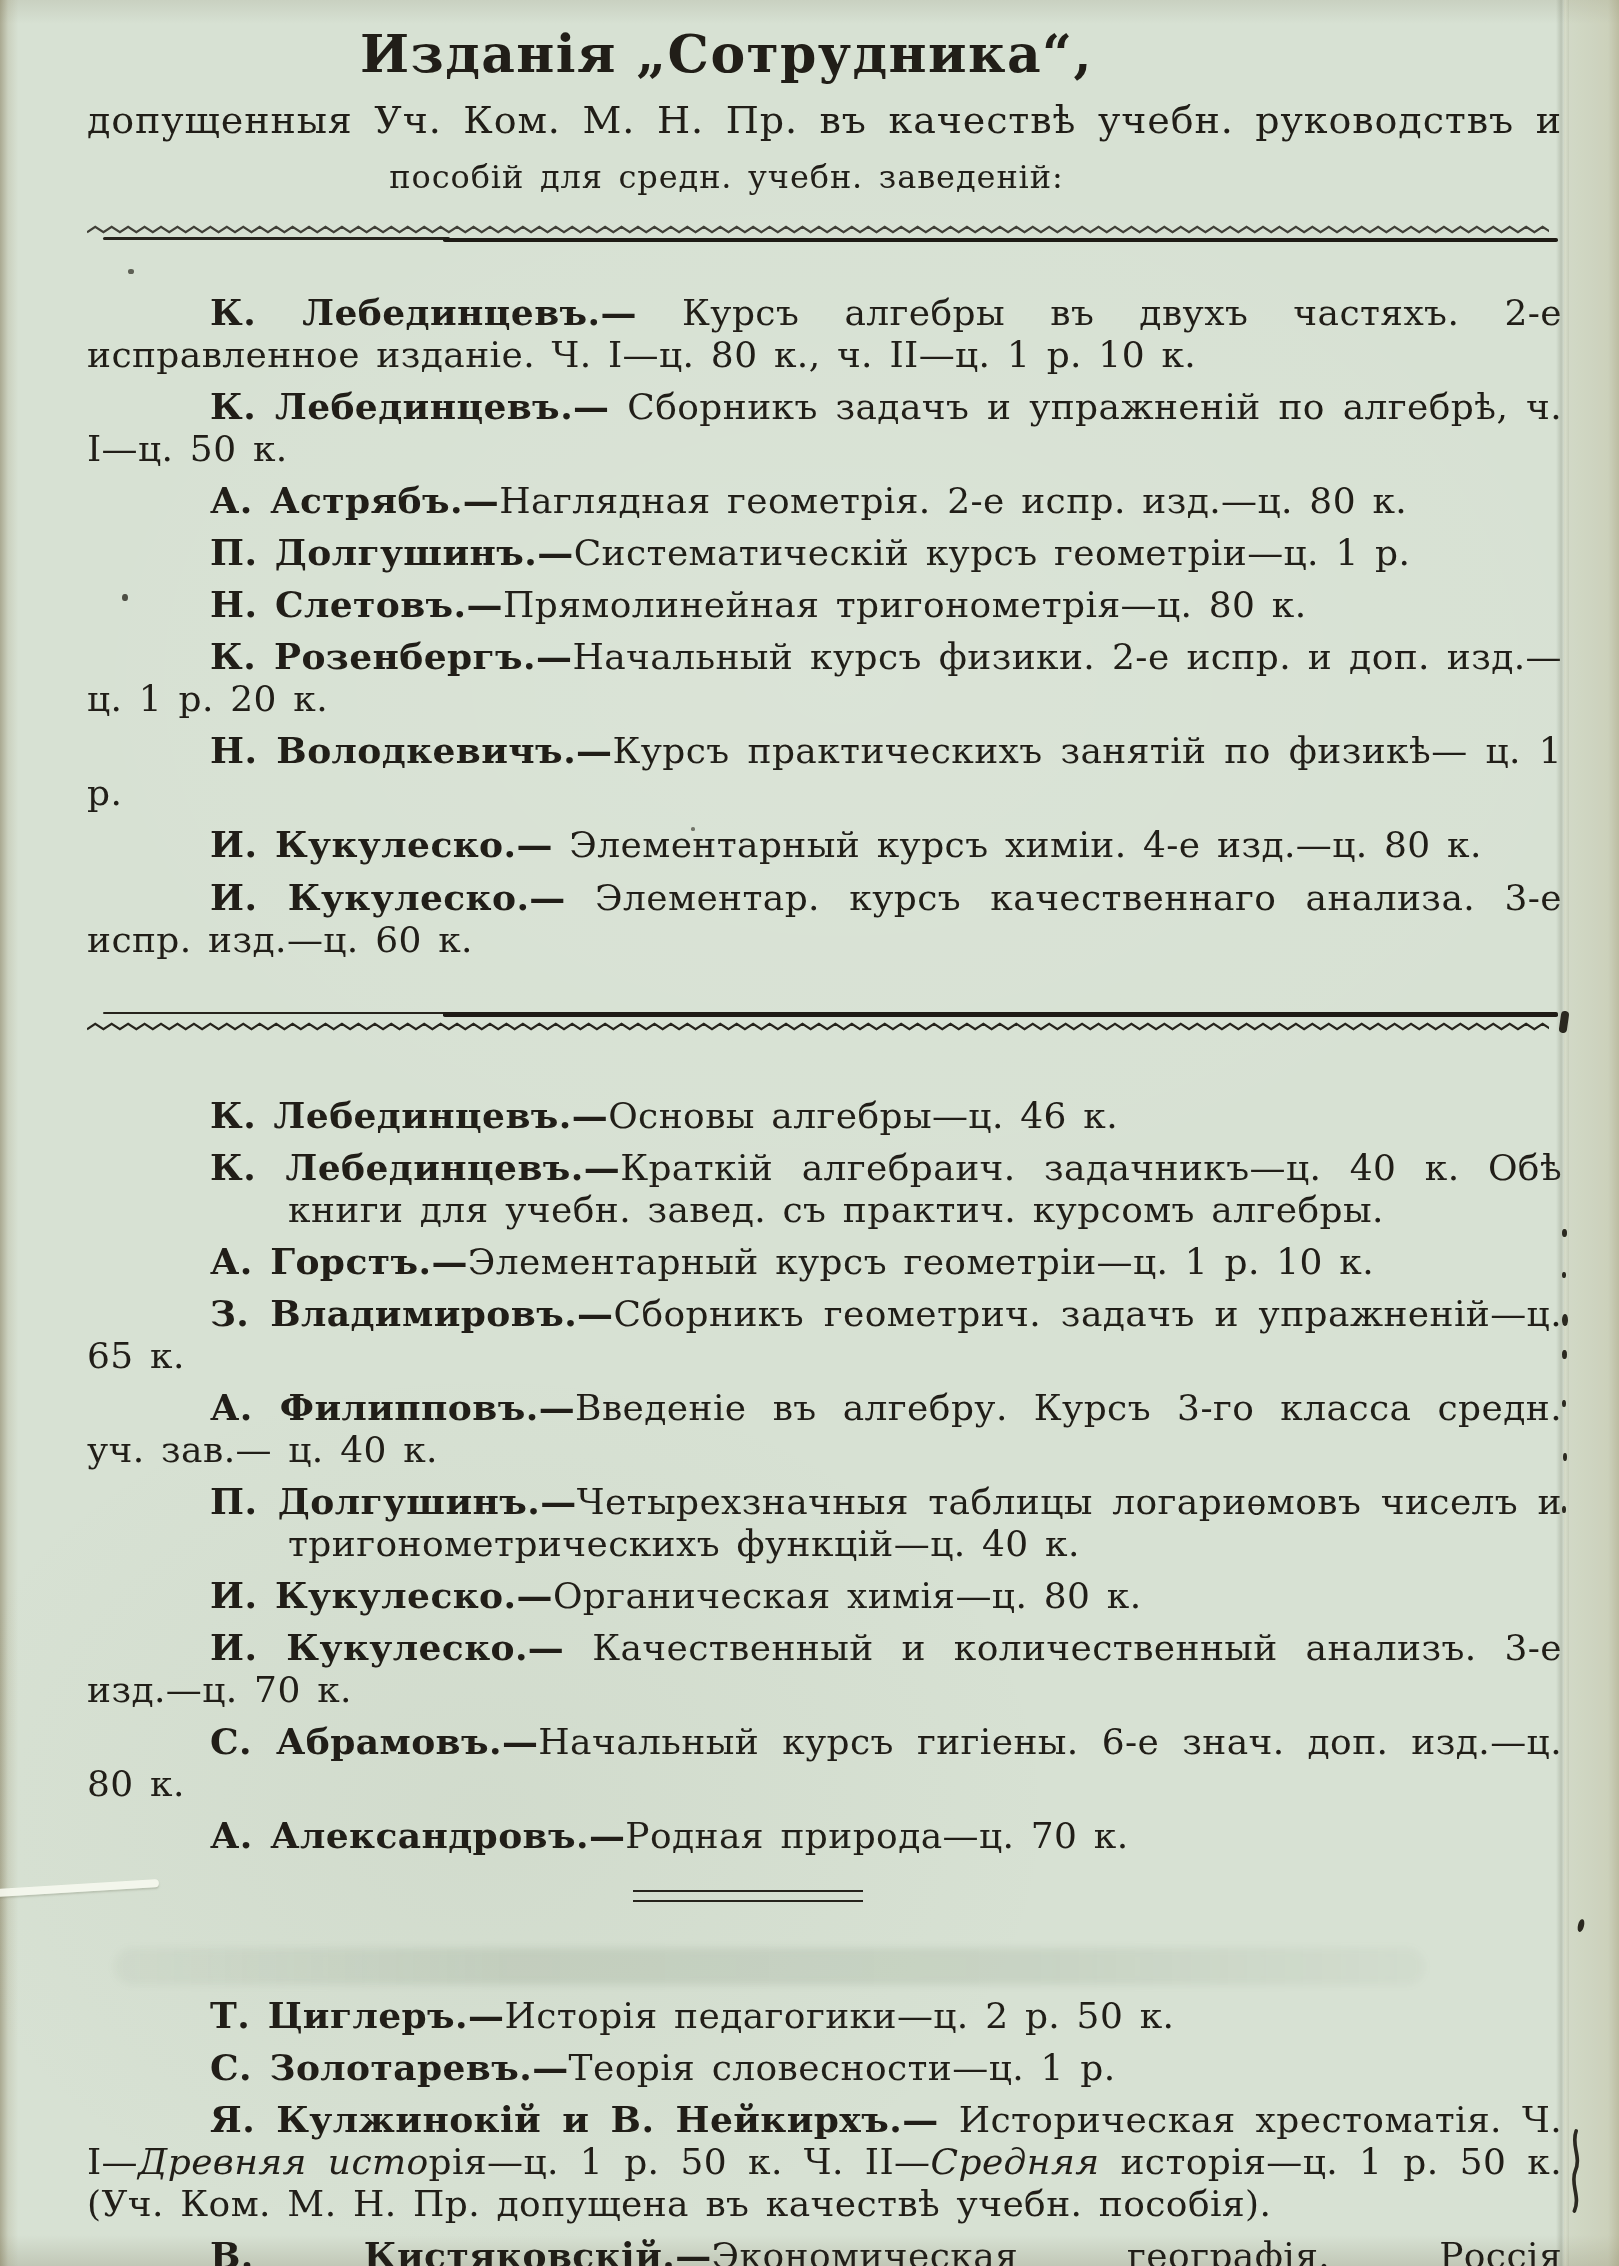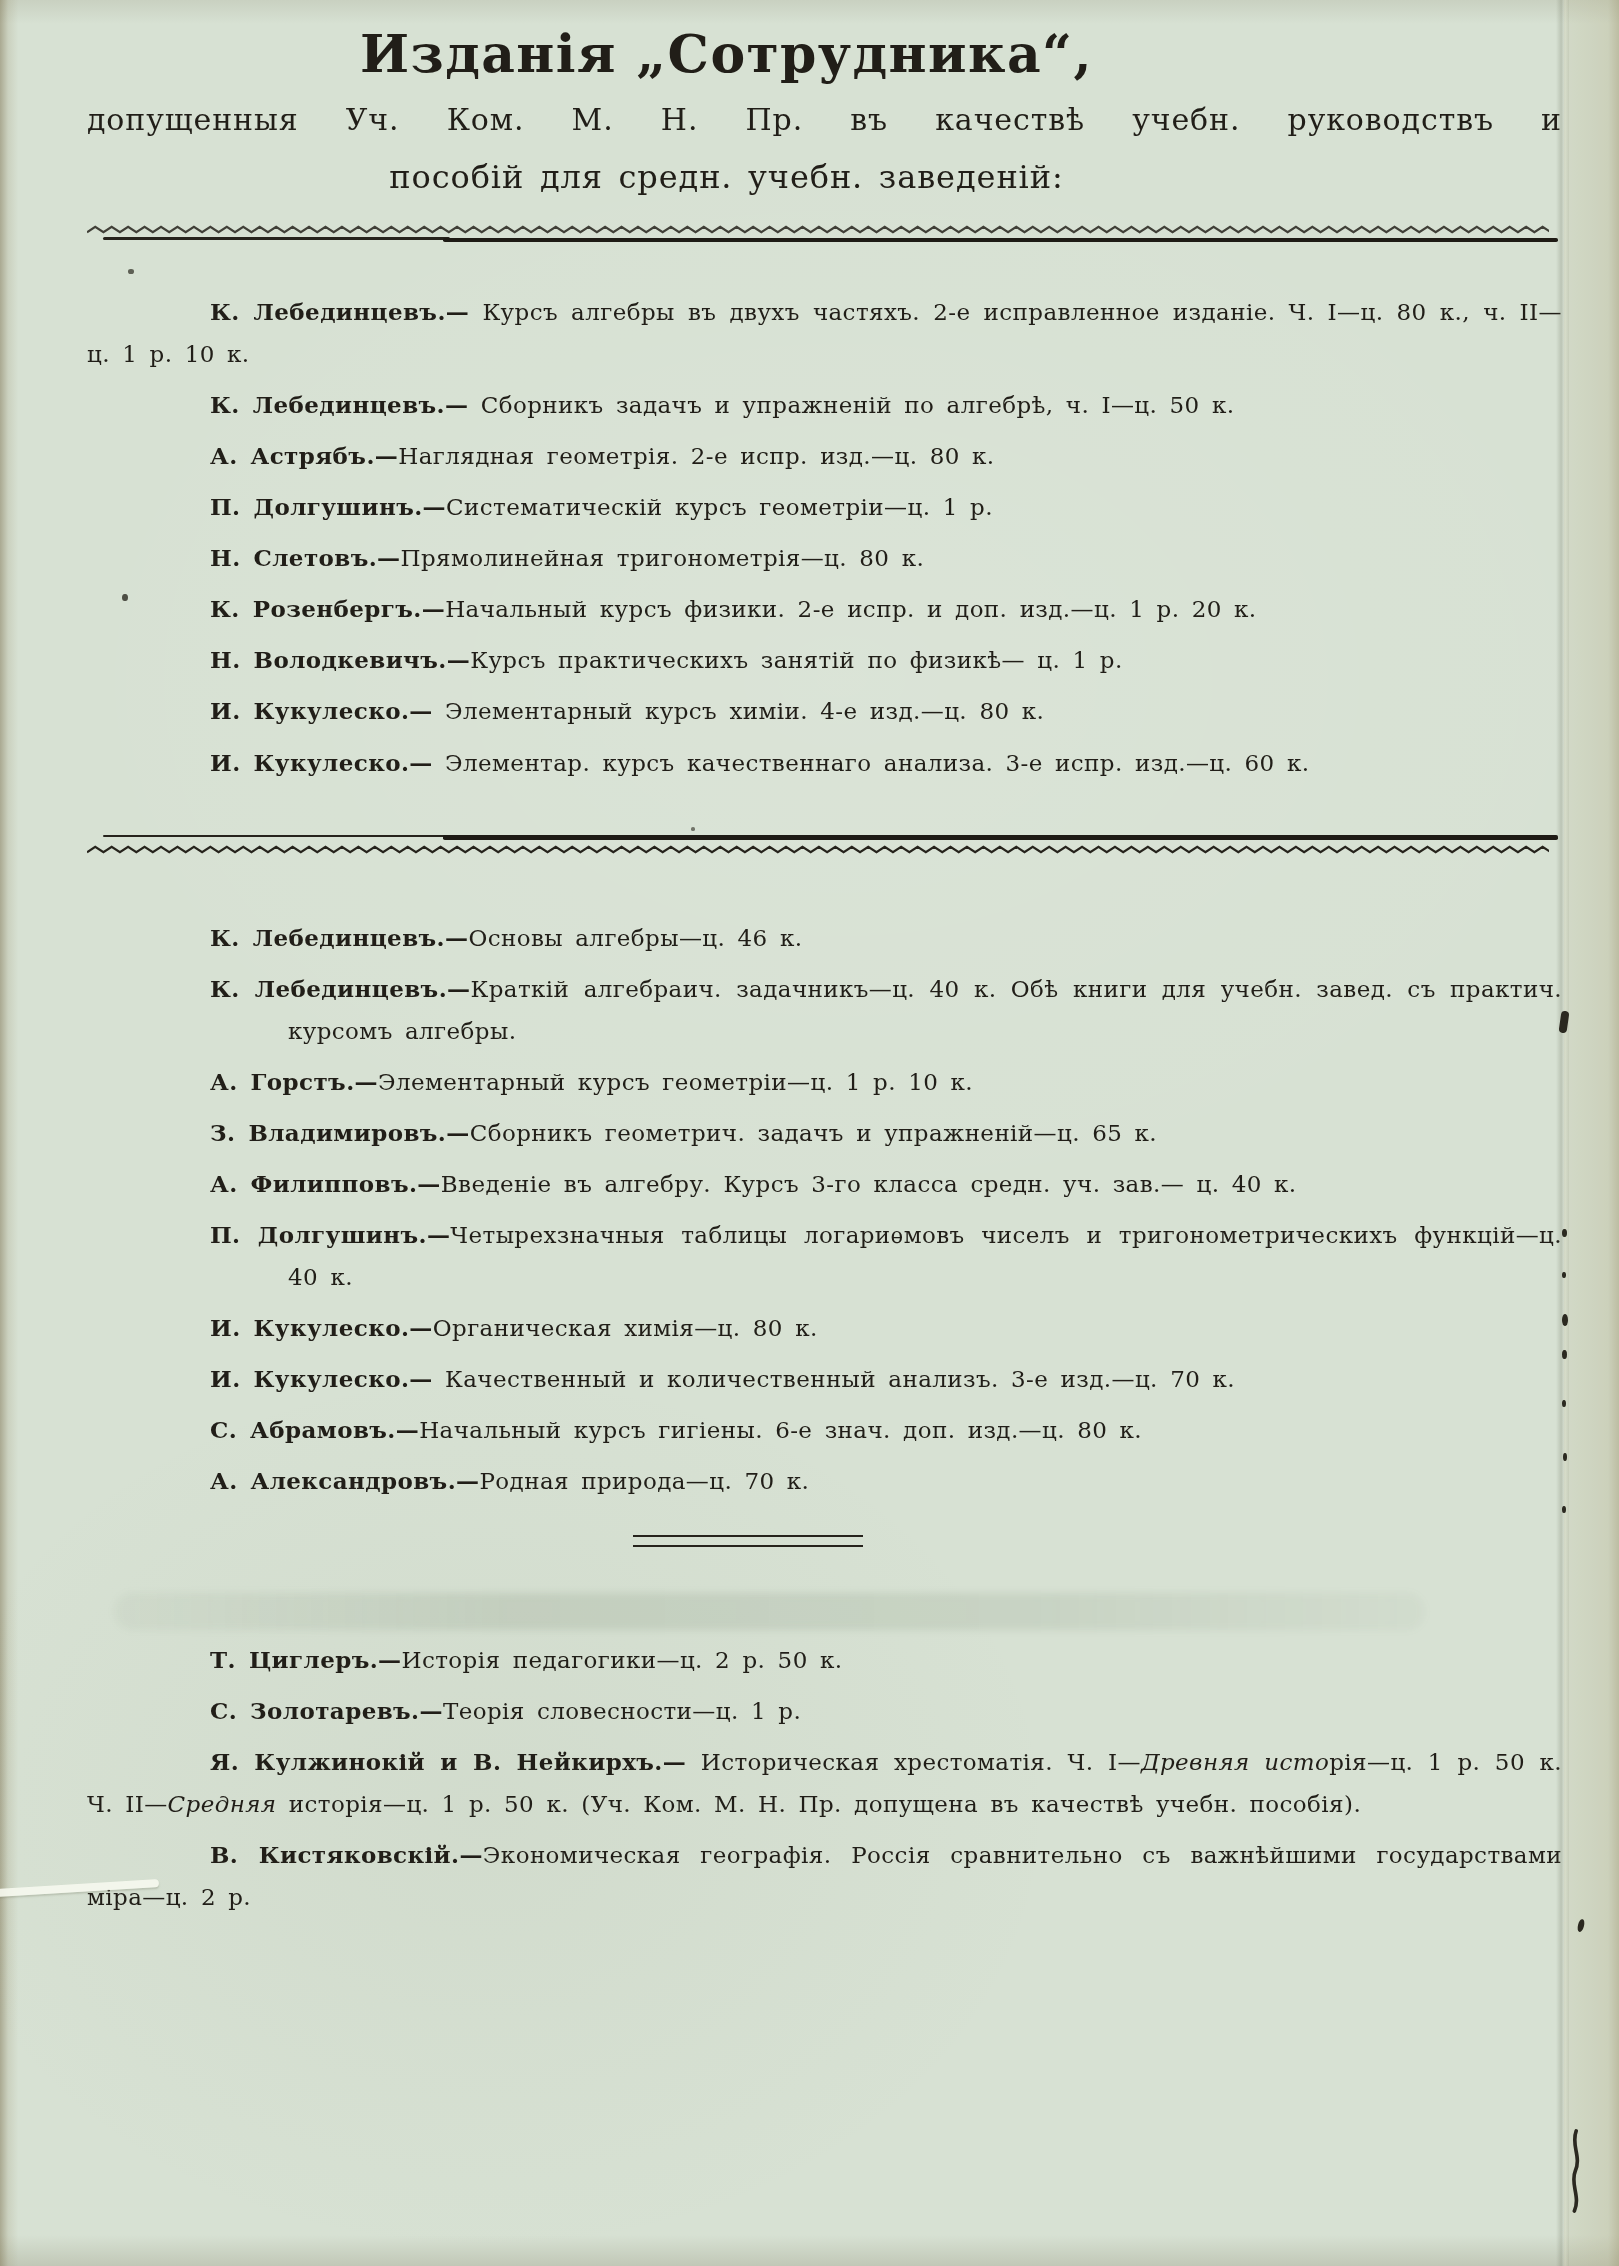--- a/index.html
+++ b/index.html
@@ -16,21 +16,21 @@
       linear-gradient(0deg, rgba(115,110,82,0.22) 0px, rgba(115,110,82,0) 31px),
       linear-gradient(180deg, rgba(115,110,82,0.14) 0px, rgba(115,110,82,0) 24px);
   }
   .content{position:absolute;inset:0;padding:24px 57px 0 87px;}
 
   h1.title{
     font-size:52px;font-weight:700;line-height:1.15;text-align:center;
     margin:0 196px 12.8px 0;letter-spacing:1.4px;
   }
   .sub1{
-    font-size:30px;line-height:46px;letter-spacing:0.9px;word-spacing:6.4px;
+    font-size:38px;line-height:46px;letter-spacing:0.9px;word-spacing:6.4px;
     text-align:justify;text-align-last:justify;
   }
   .sub2{
     font-size:32px;line-height:46px;letter-spacing:0.9px;word-spacing:4.6px;
     text-align:center;margin:11px 196px 0 0;
   }
 
   .divider{margin-top:24px;}
   .divider svg{display:block;}
   .rule-row{position:relative;height:5.5px;}
@@ -43,21 +43,21 @@
 
   h2.heading{
     font-size:48px;font-weight:700;line-height:1.15;text-align:center;
     margin:53px 196px 53px 0;letter-spacing:0.9px;
   }
 
   .entries{margin-top:48px;}
   .entries.s2{margin-top:60px;}
   .entries.s3{margin-top:9.1px;}
   .entry{
-    font-size:23px;line-height:42px;margin:0 0 9.1px 0;
+    font-size:36px;line-height:42px;margin:0 0 9.1px 0;
     text-align:justify;text-indent:123px;
     letter-spacing:0.4px;word-spacing:4.6px;
   }
   .entry .author{font-weight:700;}
   .entry.deep{padding-left:201px;text-indent:-78px;}
   .entry .it{font-style:italic;}
 
   .short-rule{
     width:230px;height:7.3px;margin:33px 0 0 546px;
     border-top:2.7px solid #26231c;border-bottom:2.3px solid #26231c;

